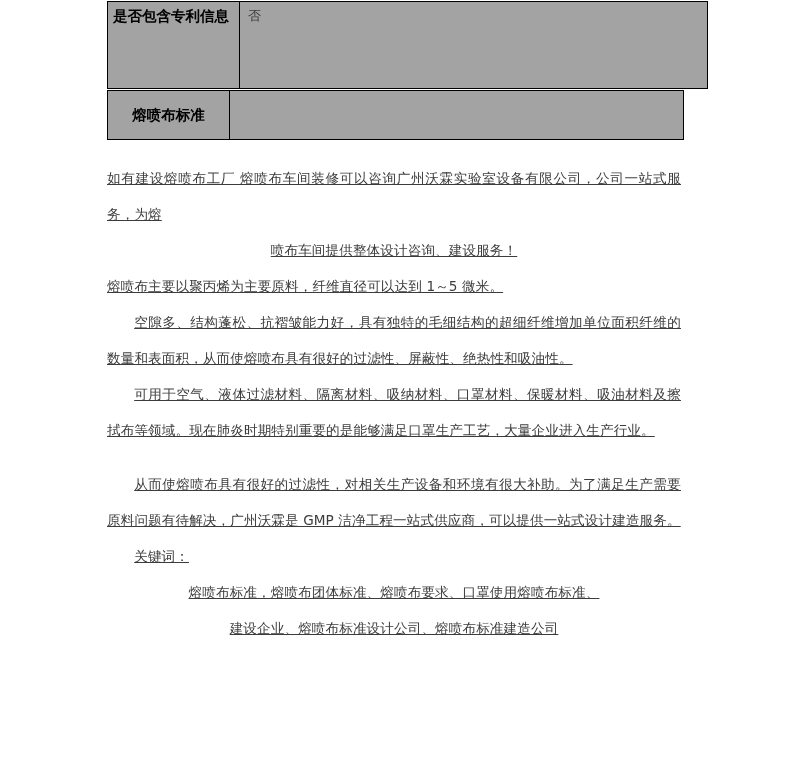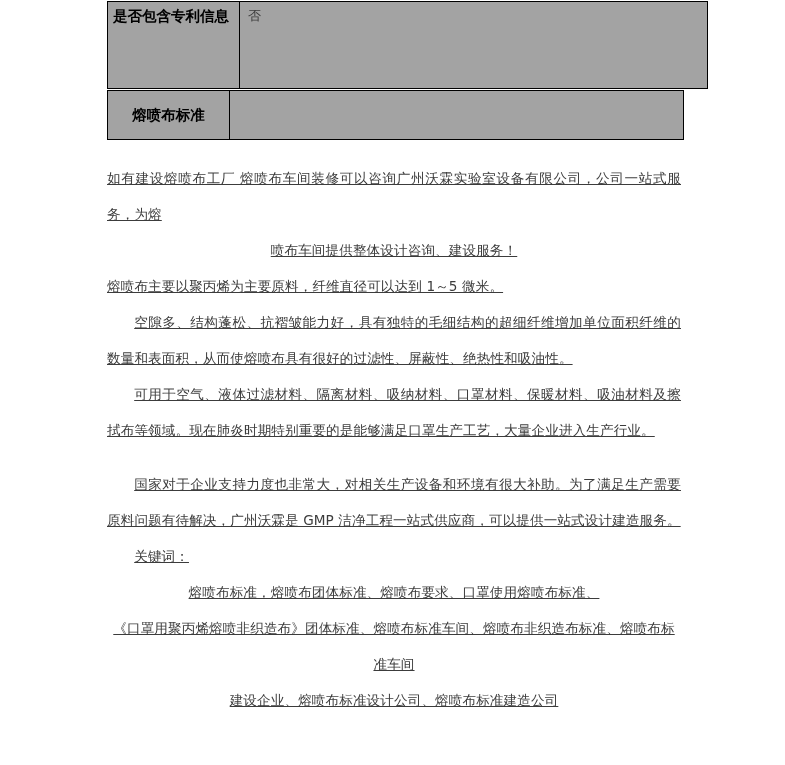--- a/index.html
+++ b/index.html
@@ -156,24 +156,23 @@
 
 
     <p class="para">熔喷布主要以聚丙烯为主要原料，纤维直径可以达到 1～5 微米。</p>
 
     <p class="para indent">空隙多、结构蓬松、抗褶皱能力好，具有独特的毛细结构的超细纤维增加单位面积纤维的数量和表面积，从而使熔喷布具有很好的过滤性、屏蔽性、绝热性和吸油性。</p>
 
     <p class="para indent">可用于空气、液体过滤材料、隔离材料、吸纳材料、口罩材料、保暖材料、吸油材料及擦拭布等领域。现在肺炎时期特别重要的是能够满足口罩生产工艺，大量企业进入生产行业。</p>
 
     <div class="spacer-half"></div>
 
-    <p class="para indent">国家对于企业支持力度也非常大，对相关生产设备和环境有很大补助。为了满足生产需要原料问题有待解决，广州沃霖是 GMP 洁净工程一站式供应商，可以提供一站式设计建造服务。</p>
+    <p class="para indent">从而使熔喷布具有很好的过滤性，对相关生产设备和环境有很大补助。为了满足生产需要原料问题有待解决，广州沃霖是 GMP 洁净工程一站式供应商，可以提供一站式设计建造服务。</p>
 
     <p class="para indent">关键词：</p>
 
     <p class="para center">熔喷布标准，熔喷布团体标准、熔喷布要求、口罩使用熔喷布标准、</p>
 
-    <p class="para center">《口罩用聚丙烯熔喷非织造布》团体标准、熔喷布标准车间、熔喷布非织造布标准、熔喷布标准车间</p>
 
     <p class="para center">建设企业、熔喷布标准设计公司、熔喷布标准建造公司</p>
 
   </div>
 </div>
 
 </body></html>

